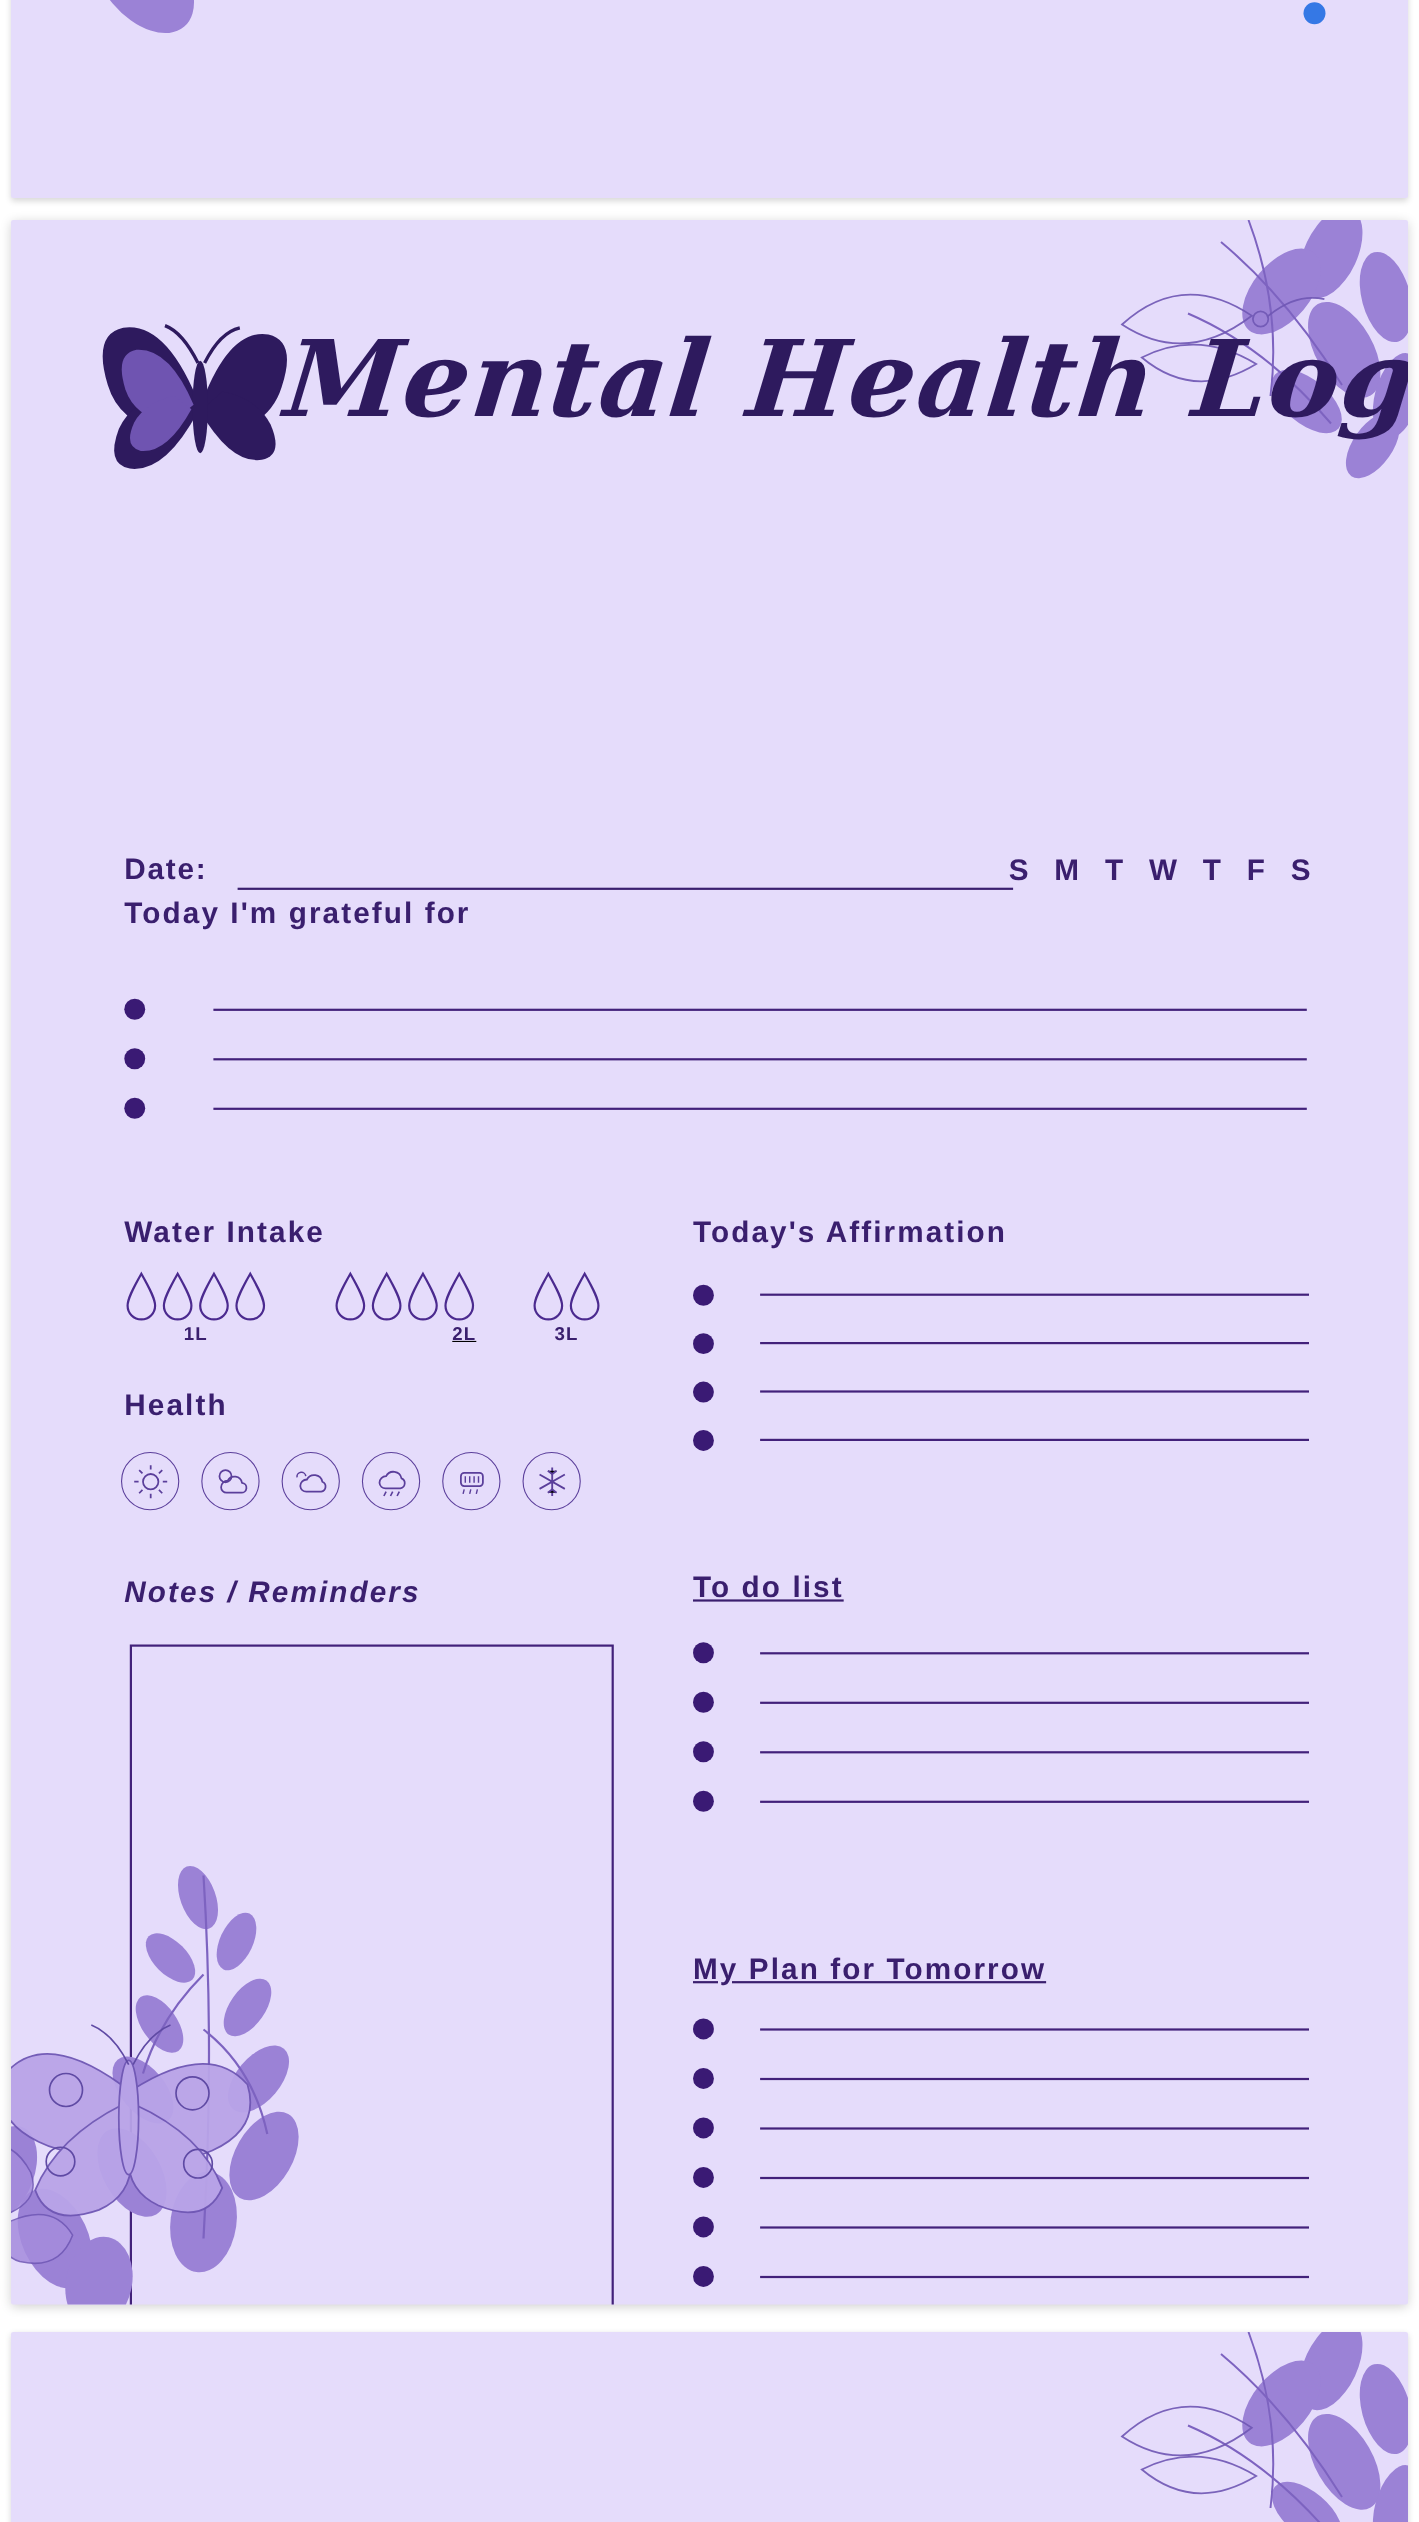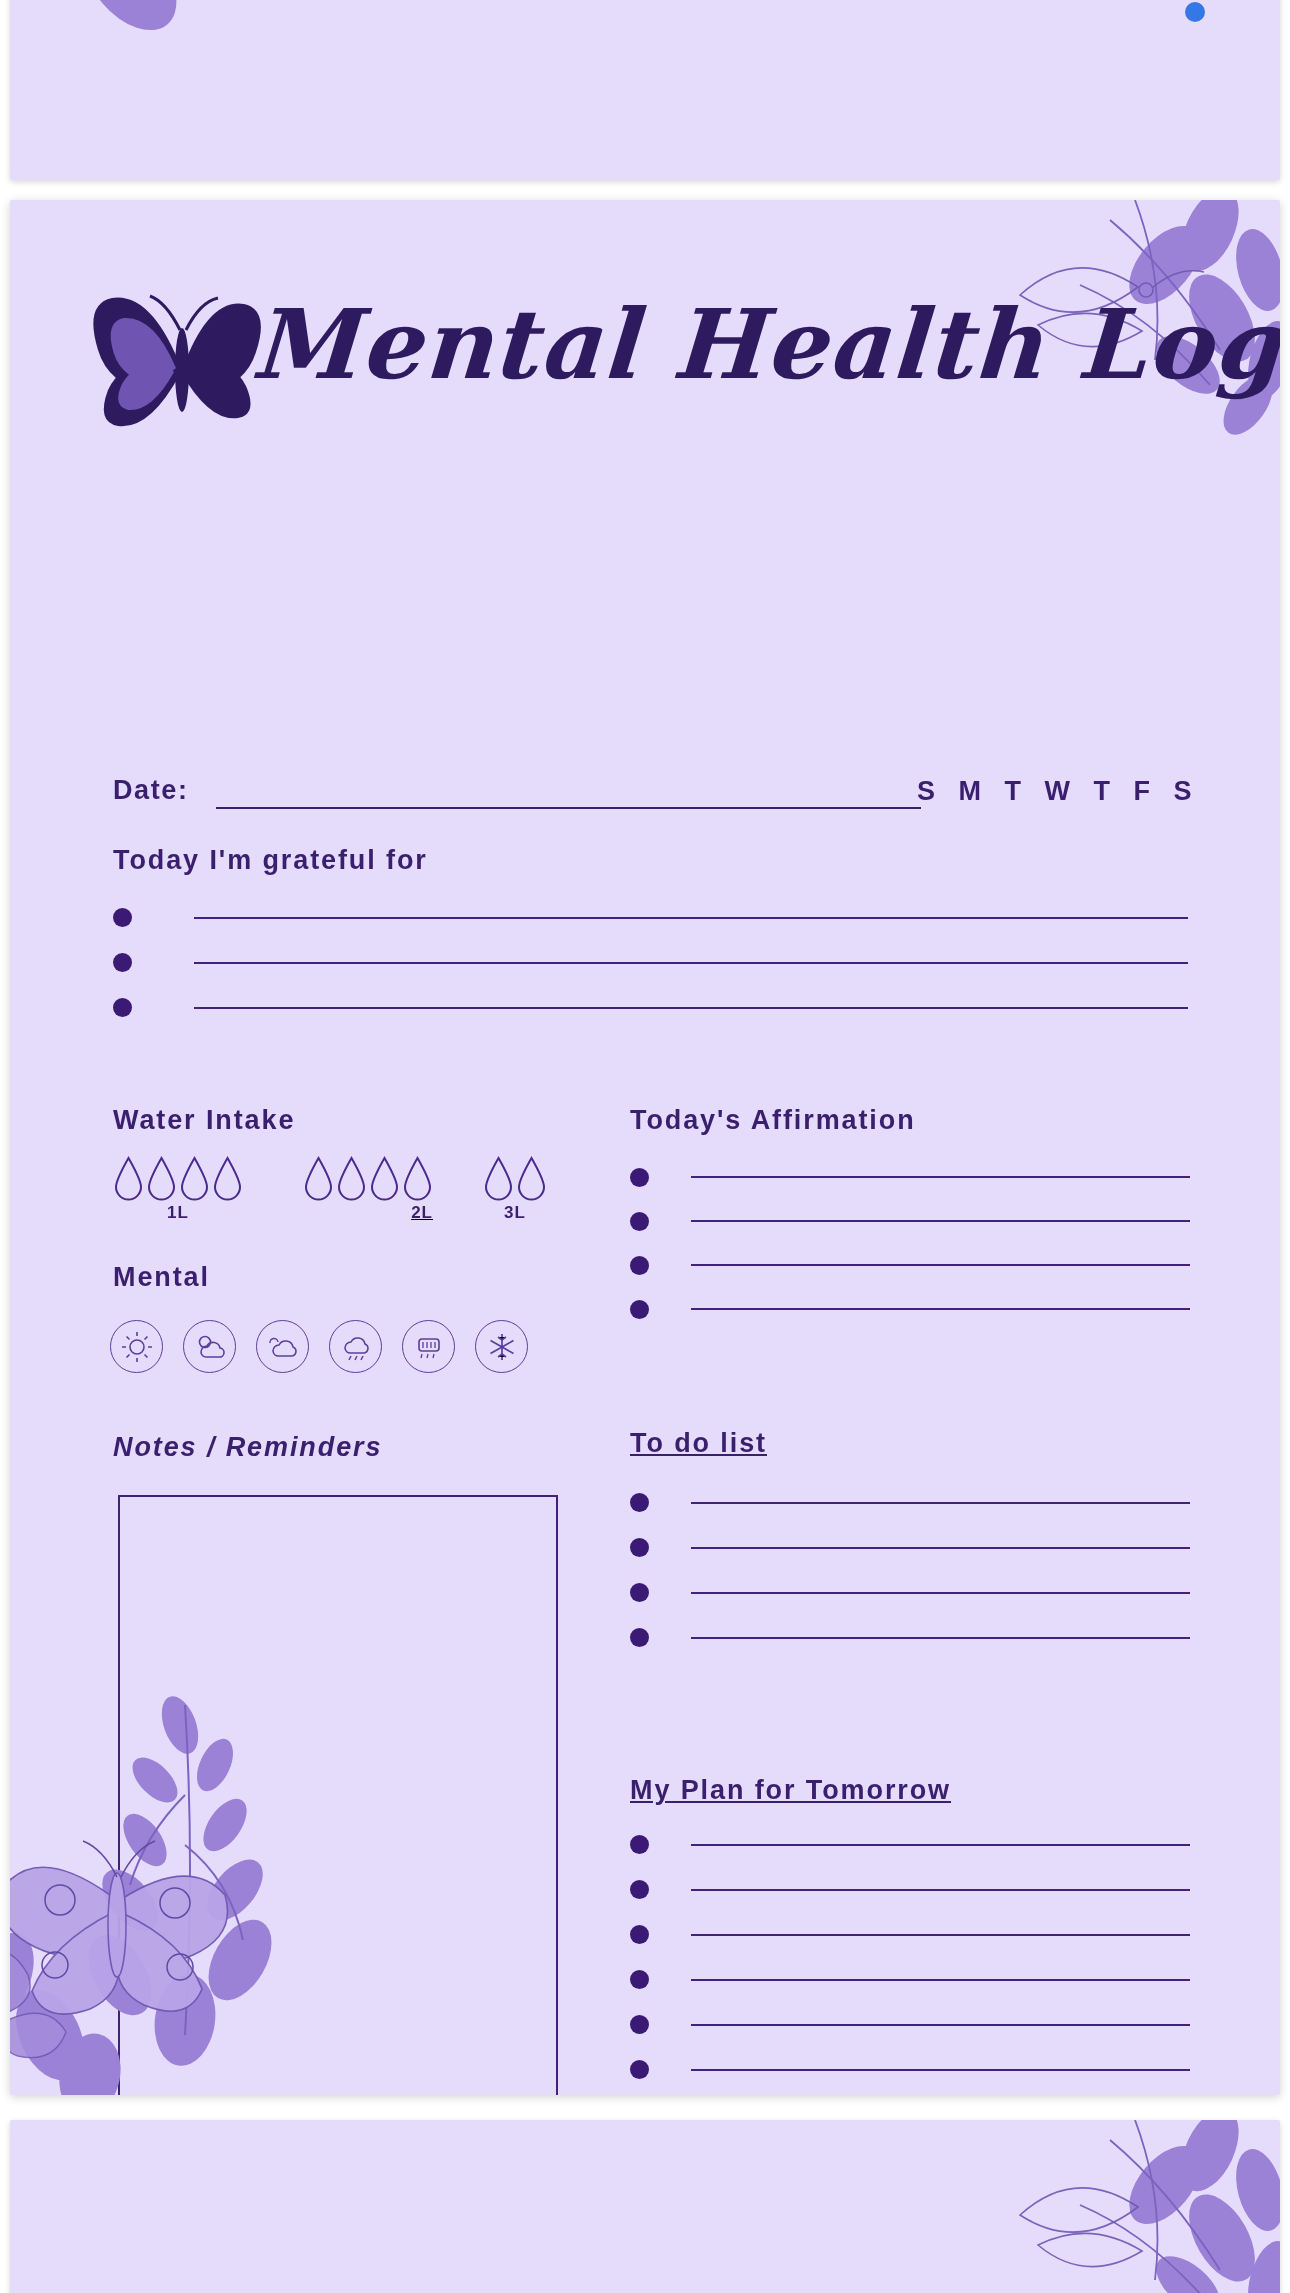--- a/index.html
+++ b/index.html
@@ -251,21 +251,21 @@
         <span>S</span>
         <span>M</span>
         <span>T</span>
         <span>W</span>
         <span>T</span>
         <span>F</span>
         <span>S</span>
       </span>
     </div>
 
-    <div class="sec-h" style="left:103px; top:645px;">Today I'm grateful for</div>
+    <div class="sec-h" style="left:103px; top:615px;">Today I'm grateful for</div>
     <div class="bullet-list" style="left:103px; top:695px; width:1075px;">
       <div class="bullet-row" style="height:45px;">
         <span class="dot"></span>
         <span class="rule" style="margin-left:62px; margin-right:0;"></span>
       </div>
       <div class="bullet-row" style="height:45px;">
         <span class="dot"></span>
         <span class="rule" style="margin-left:62px;"></span>
       </div>
       <div class="bullet-row" style="height:45px;">
@@ -319,21 +319,21 @@
               <path d="M15.5 3 C7 18 3 26 3 32 a12.5 12.5 0 0 0 25 0 c0 -6 -4 -14 -12.5 -29 z" fill="none" stroke="#4b2a8f" stroke-width="2"></path>
             </svg>
           <svg width="31" height="46" viewBox="0 0 31 46">
               <path d="M15.5 3 C7 18 3 26 3 32 a12.5 12.5 0 0 0 25 0 c0 -6 -4 -14 -12.5 -29 z" fill="none" stroke="#4b2a8f" stroke-width="2"></path>
             </svg>
         </div>
         <div class="drop-label">3L</div>
       </div>
     </div>
 
-    <div class="sec-h" style="left:103px; top:1062px;">Mental</div>
+    <div class="sec-h" style="left:103px; top:1062px;">Health</div>
     <div class="weather-wrap">
       <div class="wx">
         <svg width="34" height="34" viewBox="0 0 34 34">
             <circle cx="17" cy="17" r="7" fill="none" stroke="#5b3f9b" stroke-width="1.6"></circle>
             <g stroke="#5b3f9b" stroke-width="1.6">
               <path d="M17 2v4M17 28v4M2 17h4M28 17h4M6.5 6.5l3 3M24.5 24.5l3 3M27.5 6.5l-3 3M9.5 24.5l-3 3"></path>
             </g>
           </svg>
       </div>
       <div class="wx">

